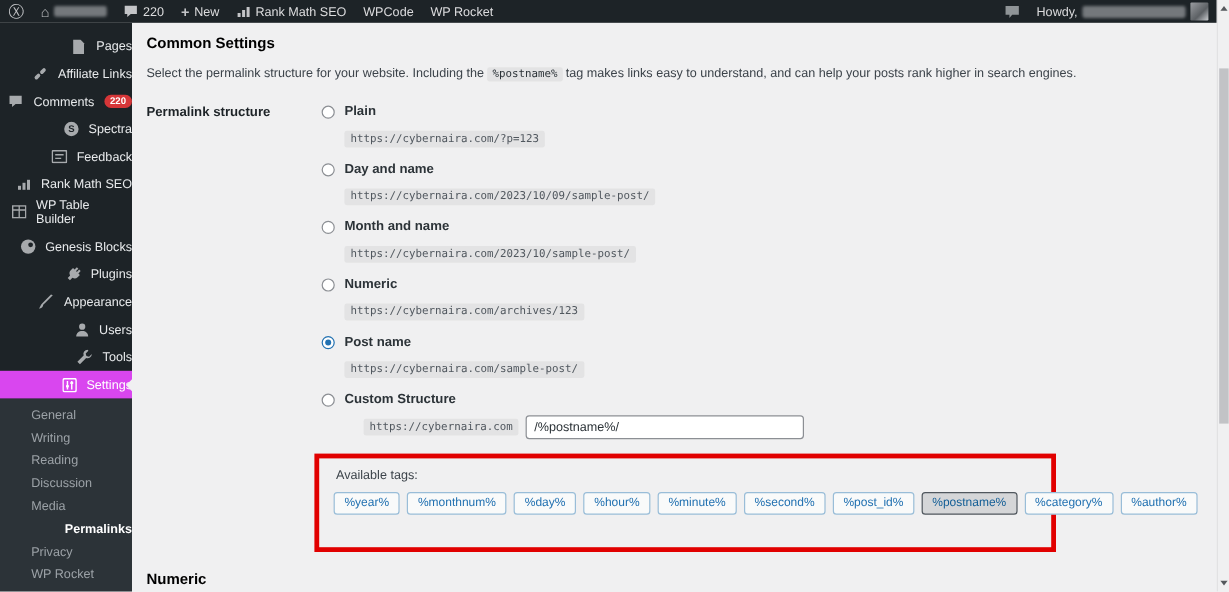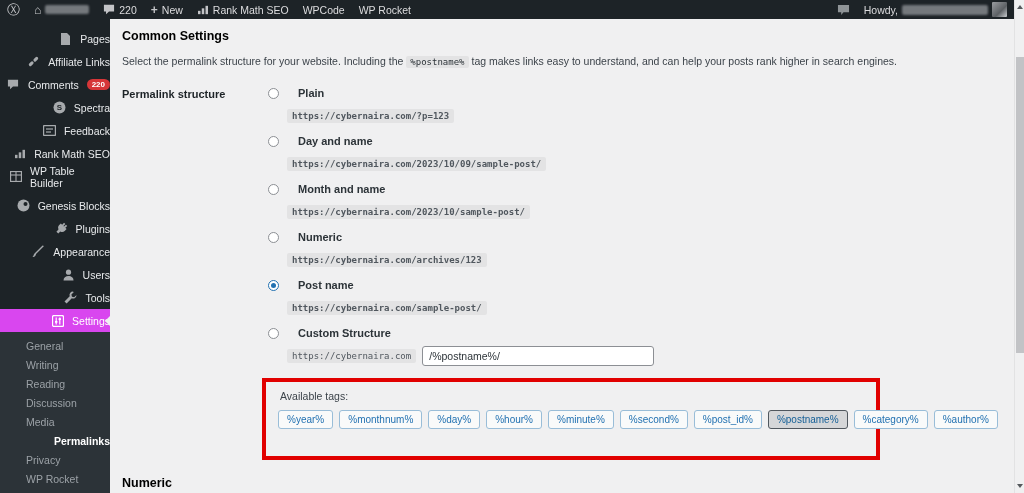--- a/index.html
+++ b/index.html
@@ -44,28 +44,28 @@
 
   
   .content { position:absolute; left:110px; top:19px; width:904px; height:474px; background:#f0f0f1; color:#3c434a; overflow:hidden; padding:10px 14px 0 12px; }
   h2.sec-heading { font-size:12.5px; font-weight:bold; color:#000000; }
   .desc { font-size:10.5px; margin-top:12px; color:#3c434a; }
   .inline-code { background:#e3e3e4; color:#2c3338; font-family:"DejaVu Sans Mono", monospace; font-size:9px; padding:1px 4px; border-radius:2px; margin:0 3px; }
   .form-row { display:flex; margin-top:20px; }
   .form-label { width:146px; flex:0 0 146px; font-size:11px; font-weight:bold; color:#1d2327; padding-top:1px; }
   .options { flex:1; }
   .option { margin-bottom:12px; }
-  .option-line { display:flex; align-items:center; gap:19px; cursor:pointer; }
+  .option-line { display:flex; align-items:center; gap:8px; cursor:pointer; }
   .option-label { font-size:11px; font-weight:bold; color:#2c3338; }
   .radio { width:11px; height:11px; border-radius:50%; border:1px solid #8c8f94; background:#fff; flex:0 0 11px; position:relative; }
   .radio.checked { border-color:#2271b1; }
   .radio.checked::after { content:''; position:absolute; left:2px; top:2px; right:2px; bottom:2px; border-radius:50%; background:#2271b1; }
-  .option-url { margin:6px 0 0 19px; display:inline-block;font-weight:bold; }
+  .option-url { margin:6px 0 0 19px; display:inline-block; }
   .url-code { background:#e3e3e4; color:#50575e; font-family:"DejaVu Sans Mono", monospace; font-size:9px; padding:2px 5px; border-radius:2px; }
-  .custom-line { display:flex; align-items:center; gap:6px; margin:7px 0 0 19px; }
+  .custom-line { display:flex; align-items:center; gap:6px; margin:7px 0 0 35px; }
   .custom-input { width:232px; height:20px; border:1px solid #8c8f94; border-radius:3px; background:#fff; padding:0 6px; font-size:10.5px; color:#2c3338; font-family:"Liberation Sans", sans-serif; }
 
   .tags-box { border:4px solid #e10000; width:618px; margin-top:8px; margin-left:-6px; padding:6px 10px 27px 12px; }
   .tags-label { font-size:10.5px; color:#3c434a; margin:2px 0 8px 2px; }
   .tags-row { display:flex; gap:6px; }
   .tag-btn { background:#f9fafa; border:1px solid #99bdd8; color:#2271b1; font-size:10px; padding:3px 8px; border-radius:3px; cursor:pointer; font-family:"Liberation Sans", sans-serif; white-space:nowrap; }
   .tag-btn.active { background:#d5d6d8; border-color:#50575e; color:#135e96; }
 
   .optional-sec { margin-top:16px; }
   .optional-text { font-size:10.5px; line-height:1.75; margin-top:10px; max-width:886px; color:#3c434a; }

